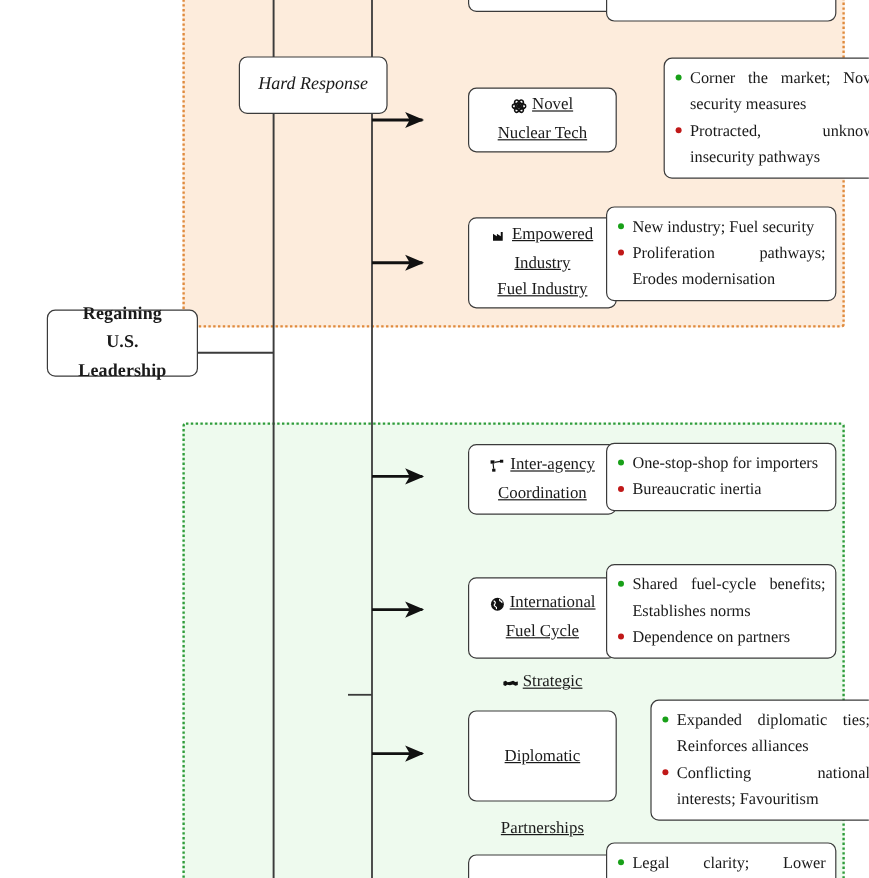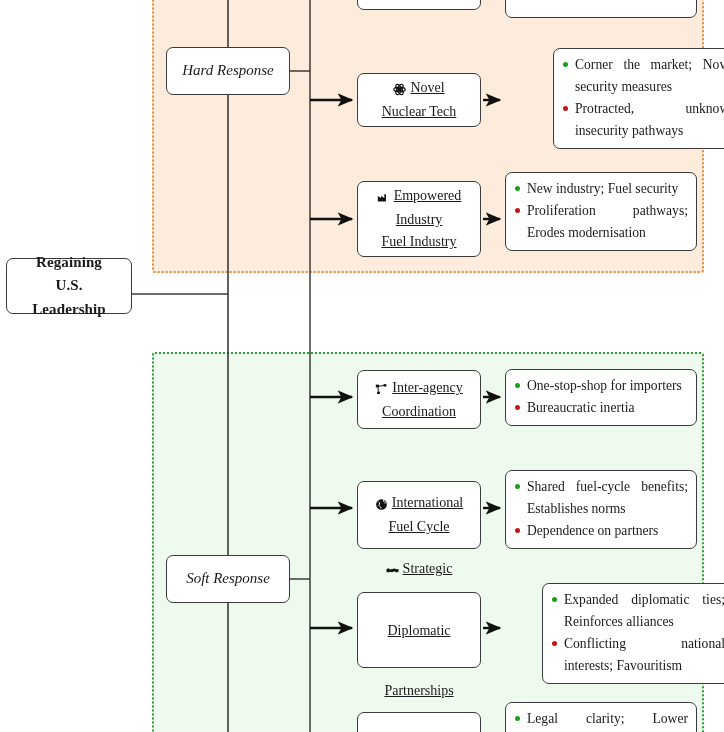--- a/index.html
+++ b/index.html
@@ -62,20 +62,21 @@
     box-sizing: border-box;
     background: #ffffff;
     border: 1.1px solid #3b3b3b;
     border-radius: 7px;
     display: flex;
     flex-direction: column;
     align-items: center;
     justify-content: center;
     text-align: center;
     line-height: 1.55;
+    margin-left: 33px;
   }
 
   .node-root {
     left: 6px;
     top: 258px;
     width: 126px;
     height: 56px;
     font-weight: bold;
     font-size: 15px;
     letter-spacing: .1px;
@@ -182,23 +183,20 @@
 
   <div class="node node-root">
     <span class="ln">Regaining</span>
     <span class="ln">U.S.</span>
     <span class="ln">Leadership</span>
   </div>
 
   <div class="node node-branch hard">
     <span>Hard Response</span>
   </div>
-  <div class="node node-branch soft">
-    <span>Soft Response</span>
-  </div>
 
   <div class="node node-mid clip-top-mid">
     
   </div>
   <div class="card clip-top-card">
     
   </div>
 
   <div class="node node-mid" style="top:73px; height:54px;">
     <span class="row"><span class="ico"><svg class="icon-svg" viewBox="0 0 16 16">

